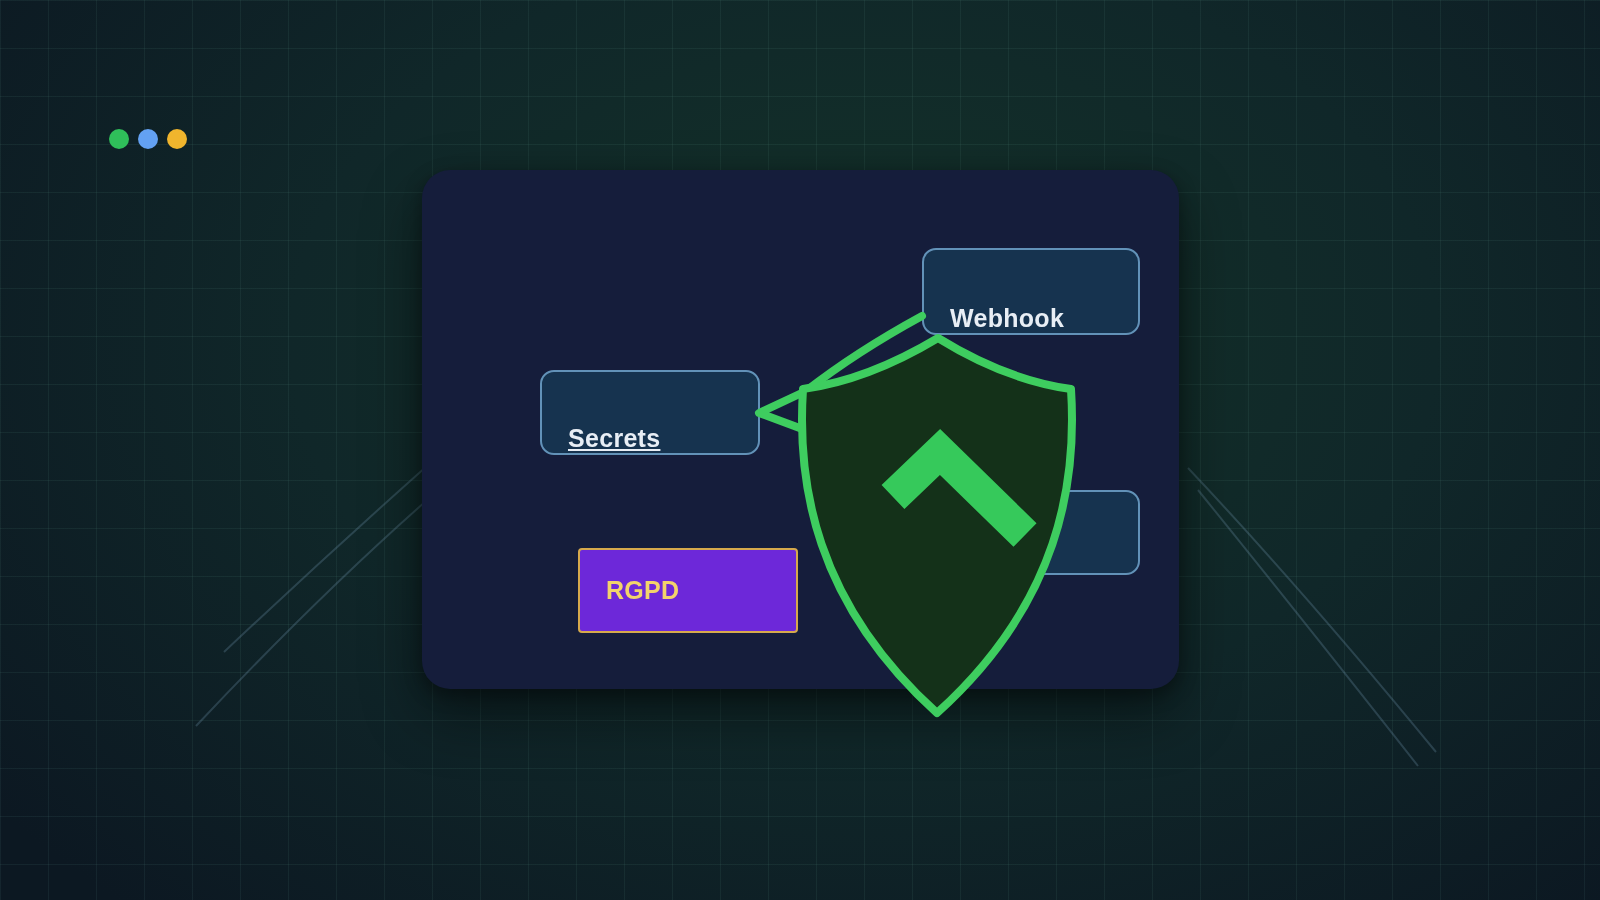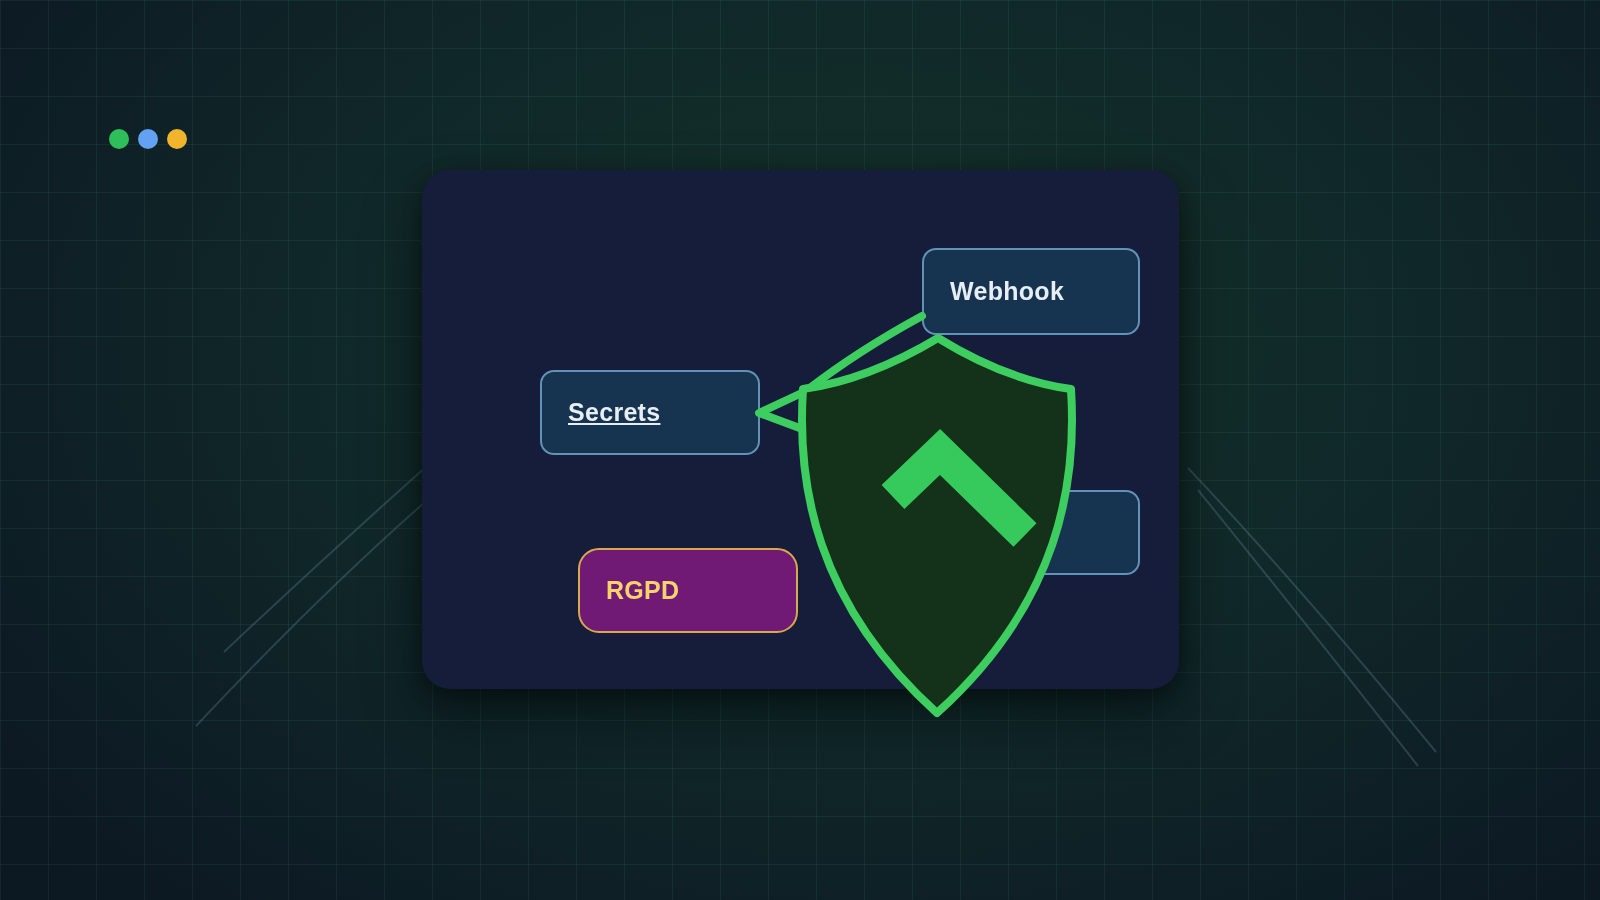--- a/index.html
+++ b/index.html
@@ -26,22 +26,22 @@
   .card{
     position:absolute;left:422px;top:170px;width:757px;height:519px;z-index:2;
     background:#151d3b;border-radius:28px;
     box-shadow:0 26px 60px rgba(0,0,0,0.45), 0 6px 18px rgba(0,0,0,0.35);
   }
   .node{
     position:absolute;z-index:3;display:flex;align-items:center;
     box-sizing:border-box;padding-left:26px;
     font-size:25px;font-weight:bold;letter-spacing:0.3px;border-radius:14px;
   }
-  .node-blue{background:#16334f;border:2px solid #6292b8;color:#e8eef5;}
-  .node-gold{background:#701a75;border:2px solid #d6a94c;color:#f3d36b;border-radius:21px;}
+  .node-blue{background:#16334f;border:2px solid #6292b8;color:#e8eef5;align-items:flex-end;}
+  .node-gold{background:#6d28d9;border:2px solid #d6a94c;color:#f3d36b;border-radius:4px;}
   .node-webhook{left:922px;top:248px;width:218px;height:87px;}
   .node-secrets{left:540px;top:370px;width:220px;height:85px;text-decoration:underline;}
   .node-partial{left:920px;top:490px;width:220px;height:85px;}
   .node-rgpd{left:578px;top:548px;width:220px;height:85px;}
 </style>
 </head>
 <body>
 
 <div class="bg"></div>
 

